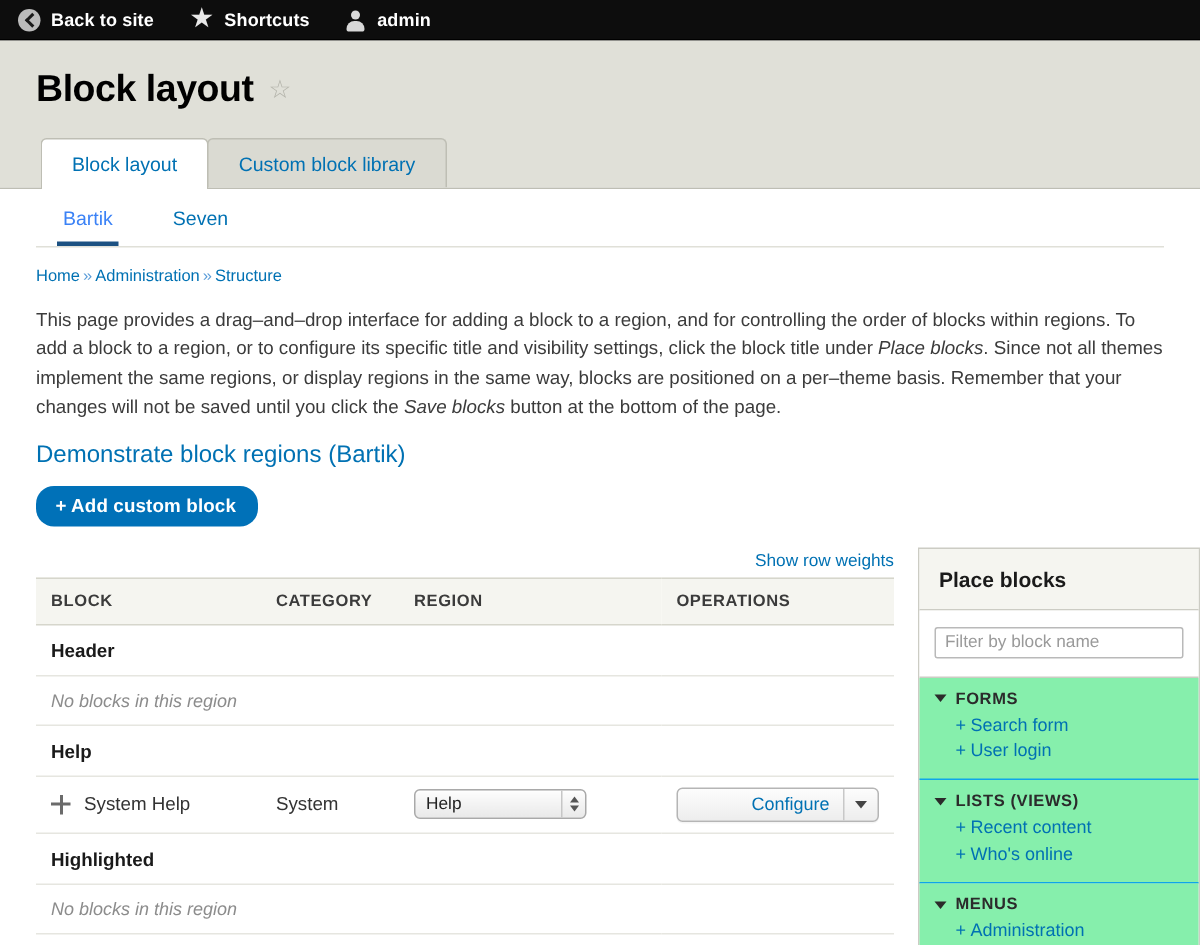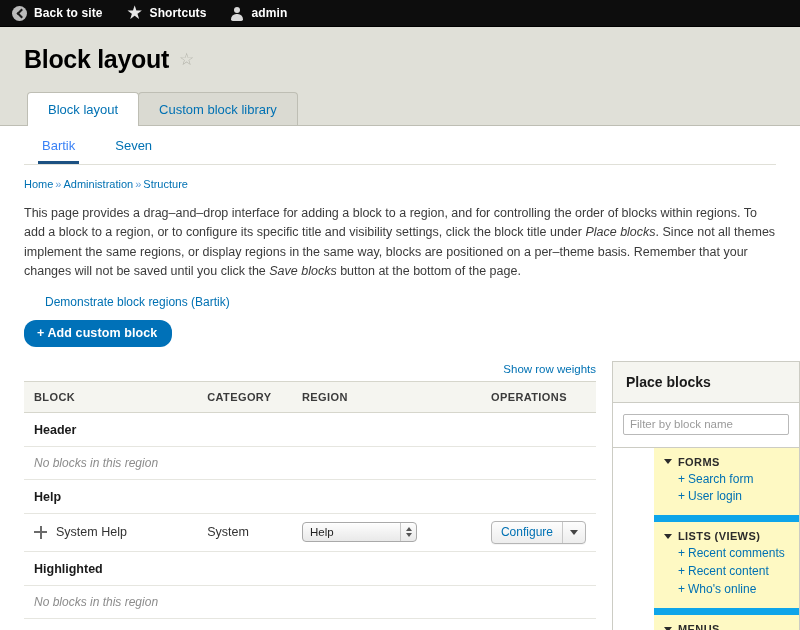--- a/index.html
+++ b/index.html
@@ -183,24 +183,23 @@
     line-height: 1.55;
     color: #3b3b3b;
     padding: 14px 0 0 0;
     max-width: 760px;
   }
   .intro em { font-style: italic; }
 
   .demo-link {
     display: inline-block;
     margin-top: 13px;
-    font-size: 12px;
+    font-size: 16px;
     color: #0071b3;
     text-decoration: none;
-    margin-left: 21px;
   }
 
   .btn-add {
     display: inline-flex;
     align-items: center;
     margin-top: 11px;
     background: #0071b8;
     color: #fff;
     font-size: 12.5px;
     font-weight: bold;
@@ -323,20 +322,21 @@
   .sel .arrows i.down { border-top: 4px solid #555; }
 
   .ops {
     display: inline-flex;
     align-items: stretch;
     border: 1px solid #b5b5b5;
     border-radius: 4px;
     background: linear-gradient(#fdfdfd, #ededed);
     overflow: hidden;
     box-shadow: 0 1px 0 rgba(0,0,0,0.04);
+    padding-left: 40px;
   }
   .ops .ops-label {
     padding: 3px 9px 4px 9px;
     font-size: 12px;
     color: #0071b3;
     cursor: pointer;
   }
   .ops .ops-caret {
     border-left: 1px solid #c8c8c8;
     padding: 0 7px;
@@ -379,24 +379,23 @@
     border-radius: 2px;
     font-size: 11.5px;
     padding: 0 6px;
     color: #333;
     font-family: "Liberation Sans", sans-serif;
     background: #fff;
   }
   .side-filter input::placeholder { color: #9a9a9a; }
 
   .side-group {
-    background: #fef9c3;
-    border-bottom: 7px solid #0ea5e9;
+    background: #86efac;
+    border-bottom: 1px solid #0ea5e9;
     padding: 8px 10px 9px 10px;
-    margin-left: 41px;
   }
   .side-group-title {
     font-size: 11px;
     font-weight: bold;
     letter-spacing: 0.4px;
     color: #2b2b2b;
     display: flex;
     align-items: center;
     cursor: pointer;
     margin-bottom: 3px;
@@ -552,21 +551,20 @@
                 <a href="#"><span class="plus">+</span><span>Search form</span></a>
                 <a href="#"><span class="plus">+</span><span>User login</span></a>
               </div>
             </div>
             <div class="side-group">
               <div class="side-group-title">
                 <span class="tri"></span>
                 <span>LISTS (VIEWS)</span>
               </div>
               <div class="side-links">
-                <a href="#"><span class="plus">+</span><span>Recent comments</span></a>
                 <a href="#"><span class="plus">+</span><span>Recent content</span></a>
                 <a href="#"><span class="plus">+</span><span>Who's online</span></a>
               </div>
             </div>
             <div class="side-group">
               <div class="side-group-title">
                 <span class="tri"></span>
                 <span>MENUS</span>
               </div>
               <div class="side-links">

